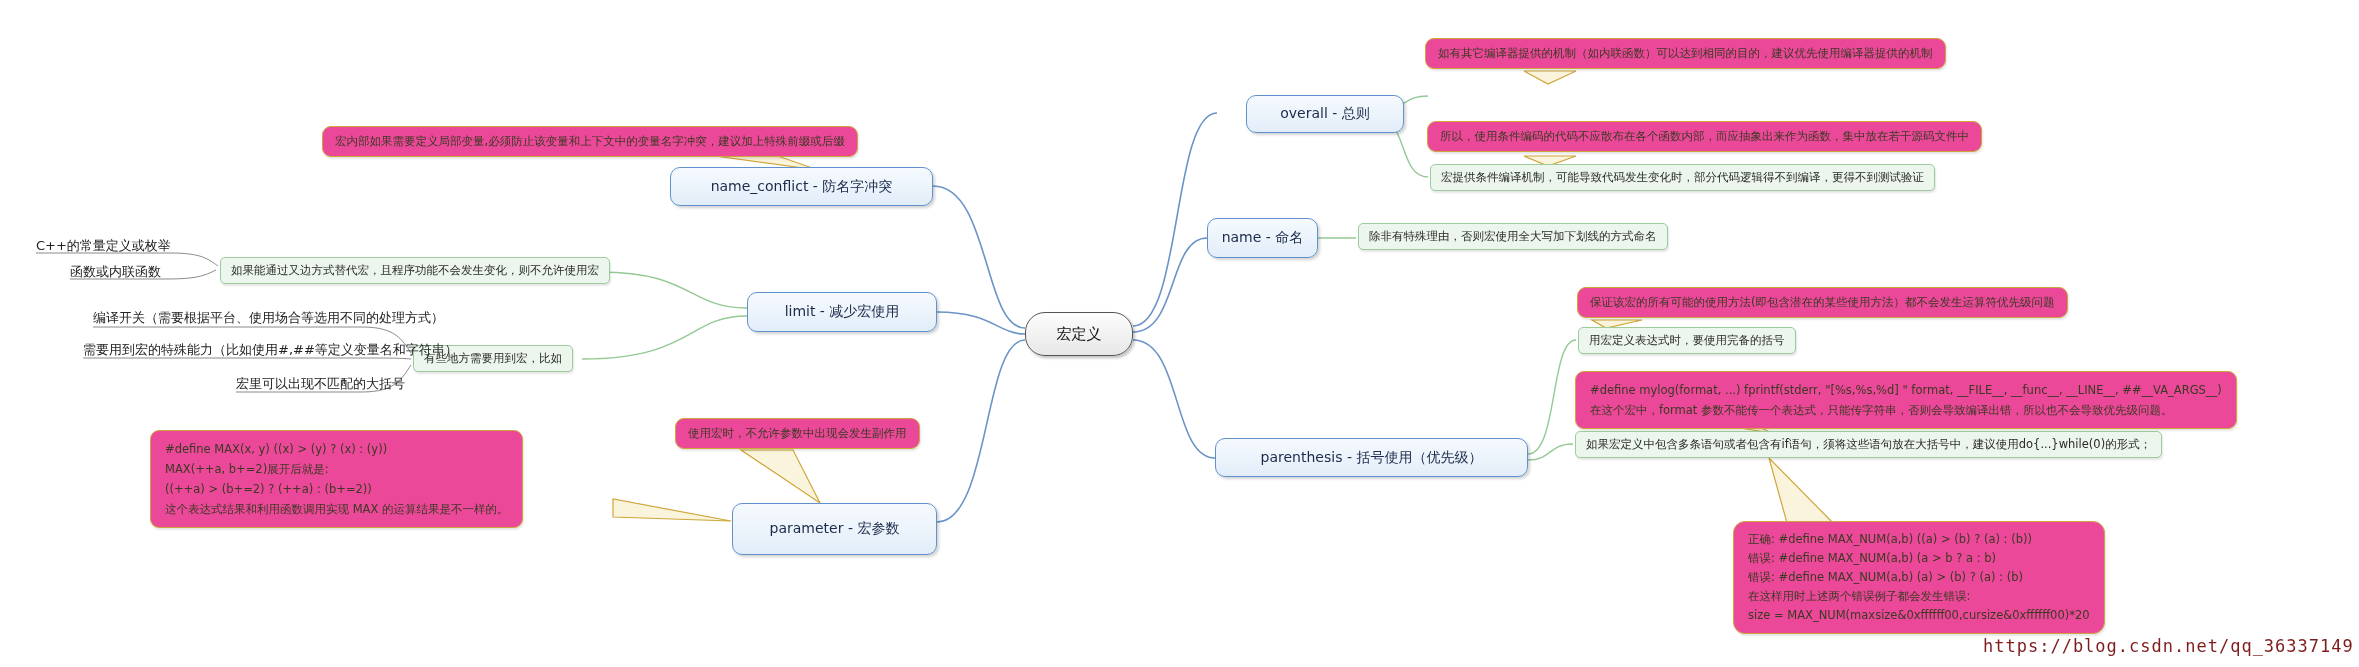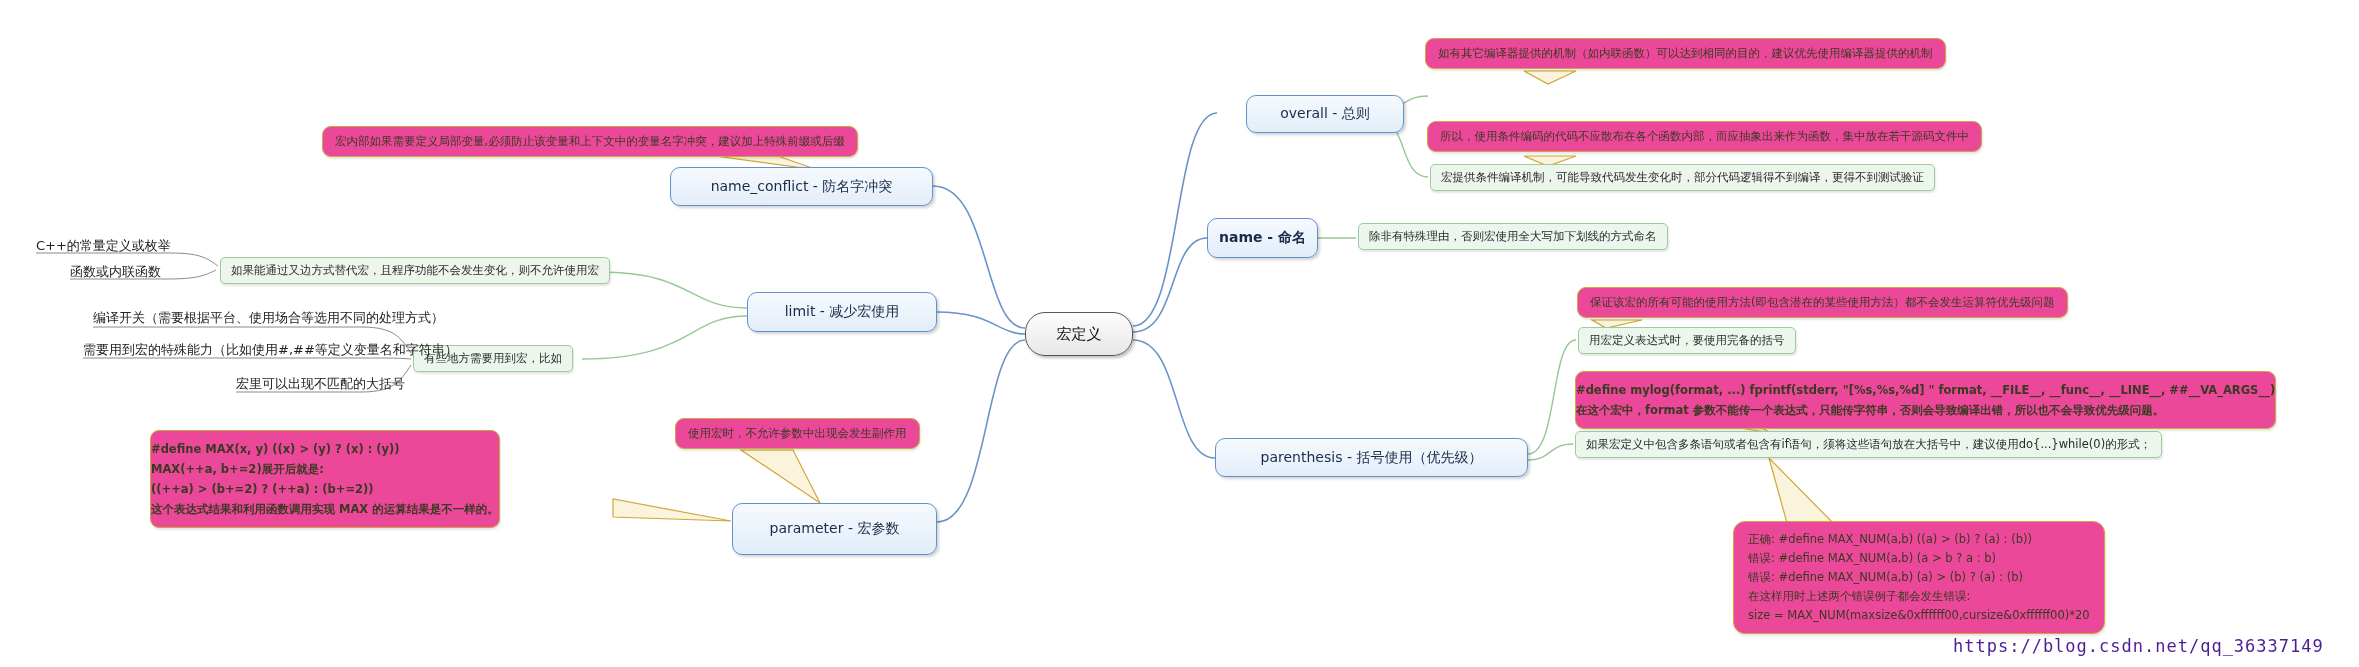--- a/index.html
+++ b/index.html
@@ -52,35 +52,36 @@
     box-sizing:border-box;
     border:1.3px solid #cfa63a;
     background:#ec4899;
     border-radius:9px;
     color:#3a3a22;
     font-size:11.5px;
     padding:7px 12px;
     white-space:nowrap;
     box-shadow:1px 2px 2px rgba(0,0,0,0.10);
   }
-  .ybox.multi{line-height:20px;padding:8px 0;font-weight:bold;}
+  .ybox.multi{line-height:20px;padding:8px 14px;}
   .ybox.biground{border-radius:12px;line-height:19px;padding:8px 14px;}
   .plain{
     position:absolute;
     color:#222222;
     font-size:13px;
     white-space:nowrap;
   }
   .watermark{
     position:absolute;
-    color:#4c1d95;
+    color:#7f1d1d;
     font-family:"DejaVu Sans Mono","Liberation Mono",monospace;
     font-size:17px;
     letter-spacing:1px;
     white-space:nowrap;
+    margin-left:30px;
   }
 </style>
 </head>
 <body>
 
 <div class="canvas">
 
   <svg class="wires" viewBox="0 0 2359 667">
 
     <g stroke="#6a94c8" stroke-width="1.6" fill="none">
@@ -143,21 +144,21 @@
     <div>((++a) &gt; (b+=2) ? (++a) : (b+=2))</div>
     <div>这个表达式结果和利用函数调用实现 MAX 的运算结果是不一样的。</div>
   </div>
   <div class="ybox" style="left:675px;top:418px;">使用宏时，不允许参数中出现会发生副作用</div>
 
   <div class="node" style="left:1217px;top:95px;width:158px;height:38px;margin-left:29px;">overall - 总则</div>
   <div class="ybox" style="left:1425px;top:38px;">如有其它编译器提供的机制（如内联函数）可以达到相同的目的，建议优先使用编译器提供的机制</div>
   <div class="ybox" style="left:1427px;top:121px;">所以，使用条件编码的代码不应散布在各个函数内部，而应抽象出来作为函数，集中放在若干源码文件中</div>
   <div class="gbox" style="left:1430px;top:164px;">宏提供条件编译机制，可能导致代码发生变化时，部分代码逻辑得不到编译，更得不到测试验证</div>
 
-  <div class="node" style="left:1207px;top:218px;width:111px;height:40px;font-weight:bold;">name - 命名</div>
+  <div class="node" style="left:1207px;top:218px;width:111px;height:40px;">name - 命名</div>
   <div class="gbox" style="left:1358px;top:223px;">除非有特殊理由，否则宏使用全大写加下划线的方式命名</div>
 
   <div class="node" style="left:1215px;top:438px;width:313px;height:39px;">parenthesis - 括号使用（优先级）</div>
   <div class="ybox" style="left:1577px;top:287px;">保证该宏的所有可能的使用方法(即包含潜在的某些使用方法）都不会发生运算符优先级问题</div>
   <div class="gbox" style="left:1578px;top:327px;">用宏定义表达式时，要使用完备的括号</div>
   <div class="ybox multi" style="left:1575px;top:371px;">
     <div>#define mylog(format, ...) fprintf(stderr, "[%s,%s,%d] " format, __FILE__, __func__, __LINE__, ##__VA_ARGS__)</div>
     <div>在这个宏中，format 参数不能传一个表达式，只能传字符串，否则会导致编译出错，所以也不会导致优先级问题。</div>
   </div>
   <div class="gbox" style="left:1575px;top:431px;">如果宏定义中包含多条语句或者包含有if语句，须将这些语句放在大括号中，建议使用do{...}while(0)的形式；</div>

